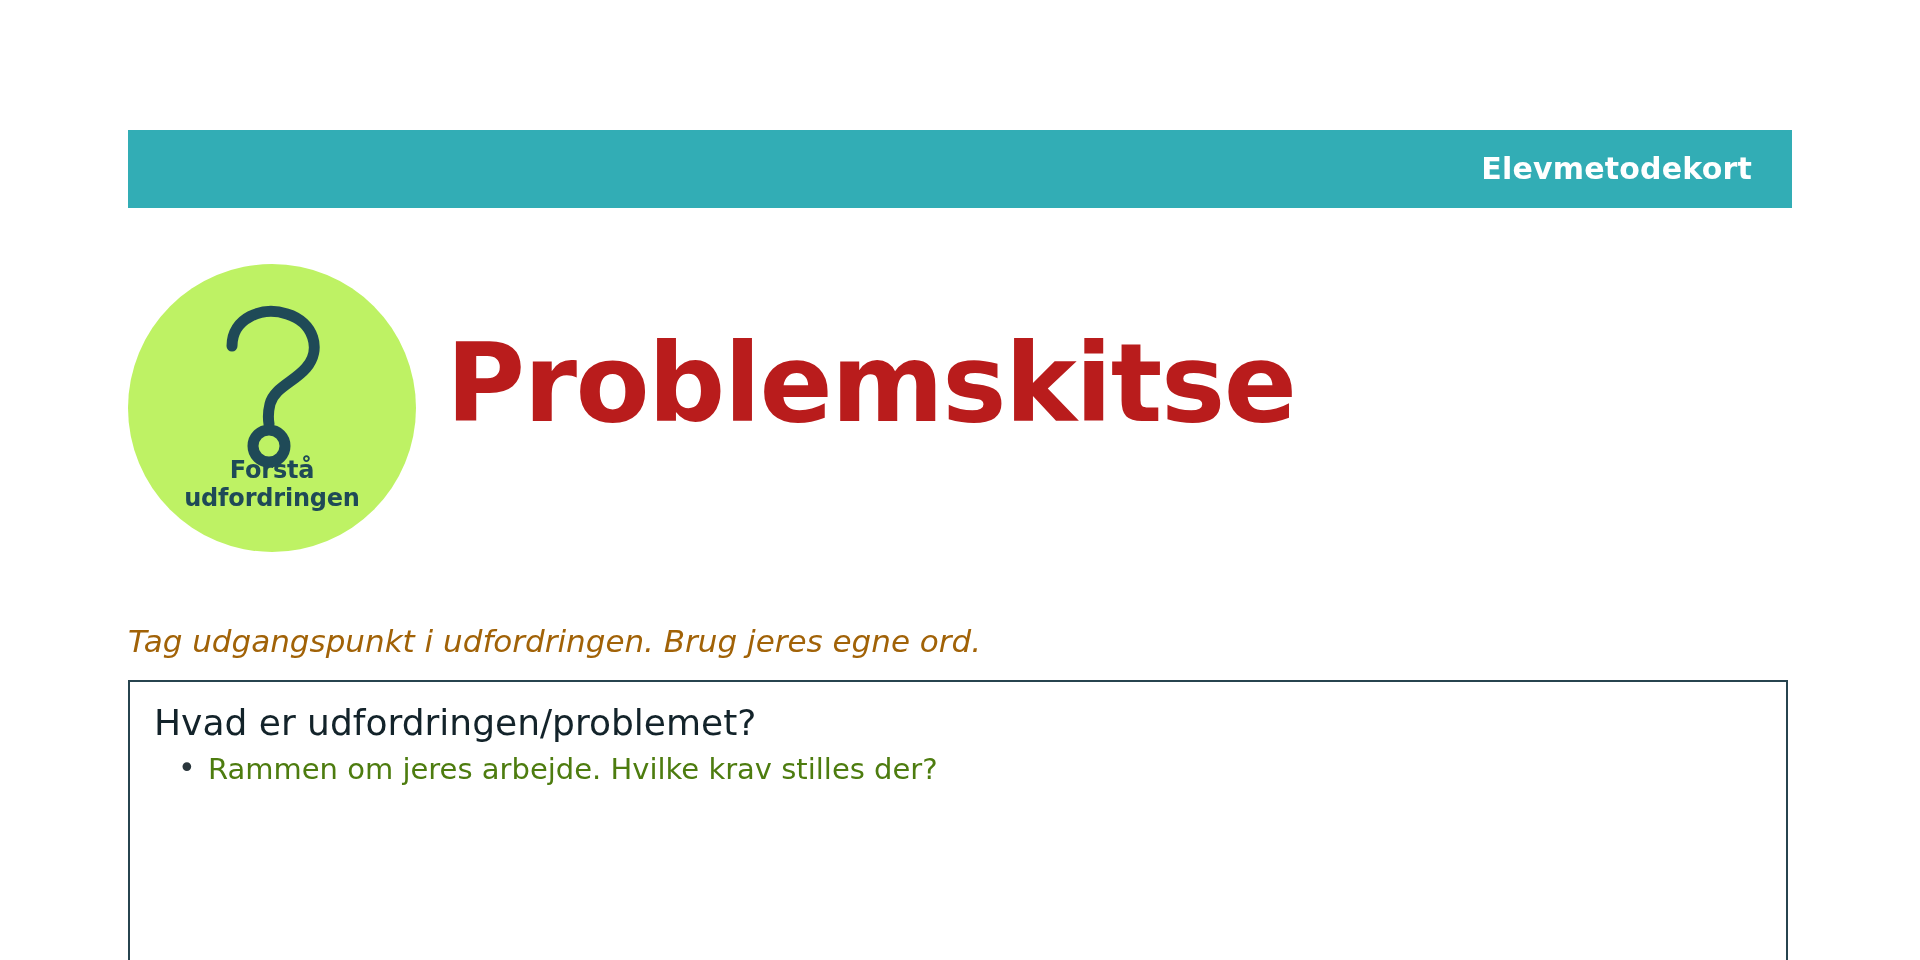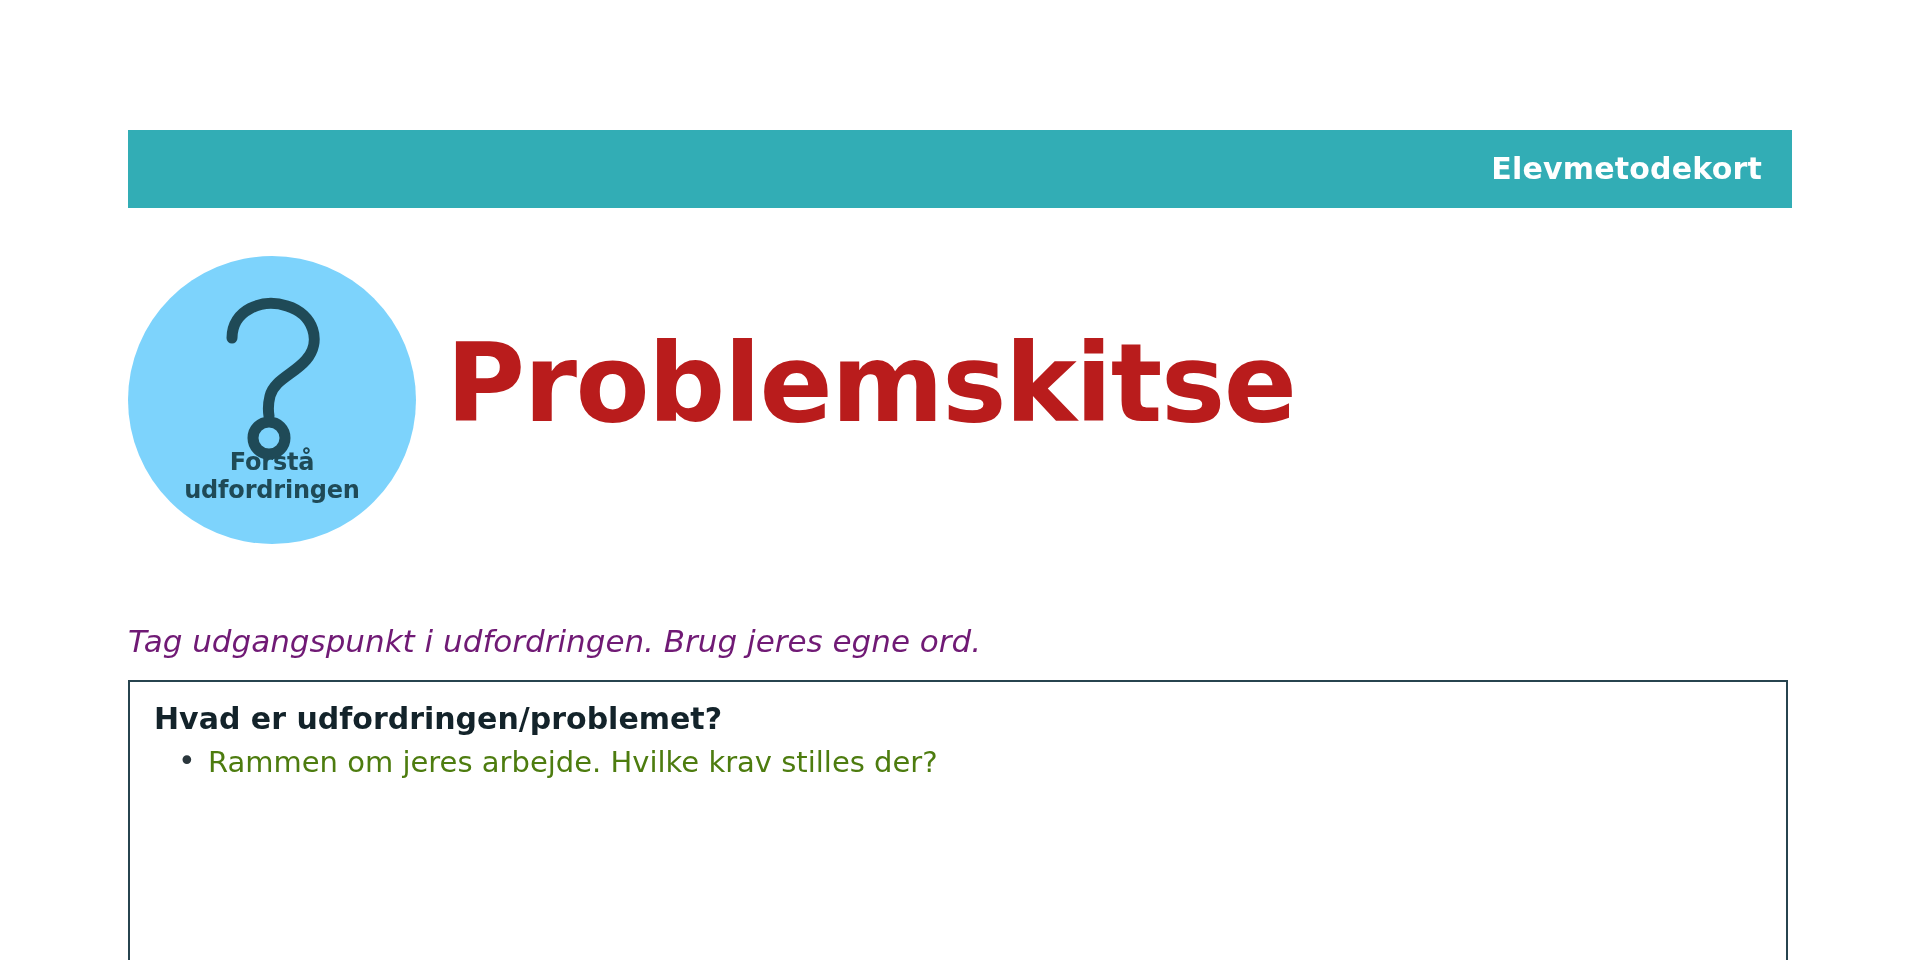--- a/index.html
+++ b/index.html
@@ -28,21 +28,21 @@
     position: absolute;
     left: 128px;
     top: 130px;
     width: 1664px;
     height: 78px;
     background: #32adb5;
     display: flex;
     align-items: center;
     justify-content: flex-end;
     box-sizing: border-box;
-    padding-right: 30px;
+    padding-right: 40px;
   }
   .banner-label {
     color: #ffffff;
     font-size: 30px;
     font-weight: bold;
     letter-spacing: 0.2px;
     line-height: 1;
   }
 
   
@@ -50,25 +50,25 @@
     position: absolute;
     left: 128px;
     top: 248px;
     width: 1664px;
     height: 290px;
   }
 
   .badge {
     position: absolute;
     left: 0;
-    top: 8px;
+    top: 16px;
     width: 288px;
     height: 288px;
     border-radius: 50%;
-    background: #7dd3fc;
+    background: #bef264;
   }
   .badge-icon {
     position: absolute;
     left: 50%;
     top: 36px;
     transform: translateX(-50%);
     width: 140px;
     height: 170px;
   }
   .badge-caption {
@@ -96,40 +96,40 @@
     white-space: nowrap;
   }
 
   
   .intro {
     position: absolute;
     left: 128px;
     top: 592px;
     font-size: 31px;
     font-style: italic;
-    color: #701a75;
+    color: #a16207;
     line-height: 1.2;
     white-space: nowrap;
   }
 
   
   .answer-box {
     position: absolute;
     left: 128px;
     top: 680px;
     width: 1660px;
     height: 300px;
     border: 2px solid #27444f;
     box-sizing: border-box;
     background: #ffffff;
     padding: 18px 24px 0 24px;
   }
   .box-heading {
-    font-size: 30px;
-    font-weight: bold;
+    font-size: 36px;
+    font-weight: normal;
     color: #13232a;
     line-height: 1.25;
     margin: 0 0 4px 0;
   }
   .bullet-list {
     margin: 0;
     padding: 0;
     list-style: none;
   }
   .bullet-item {

